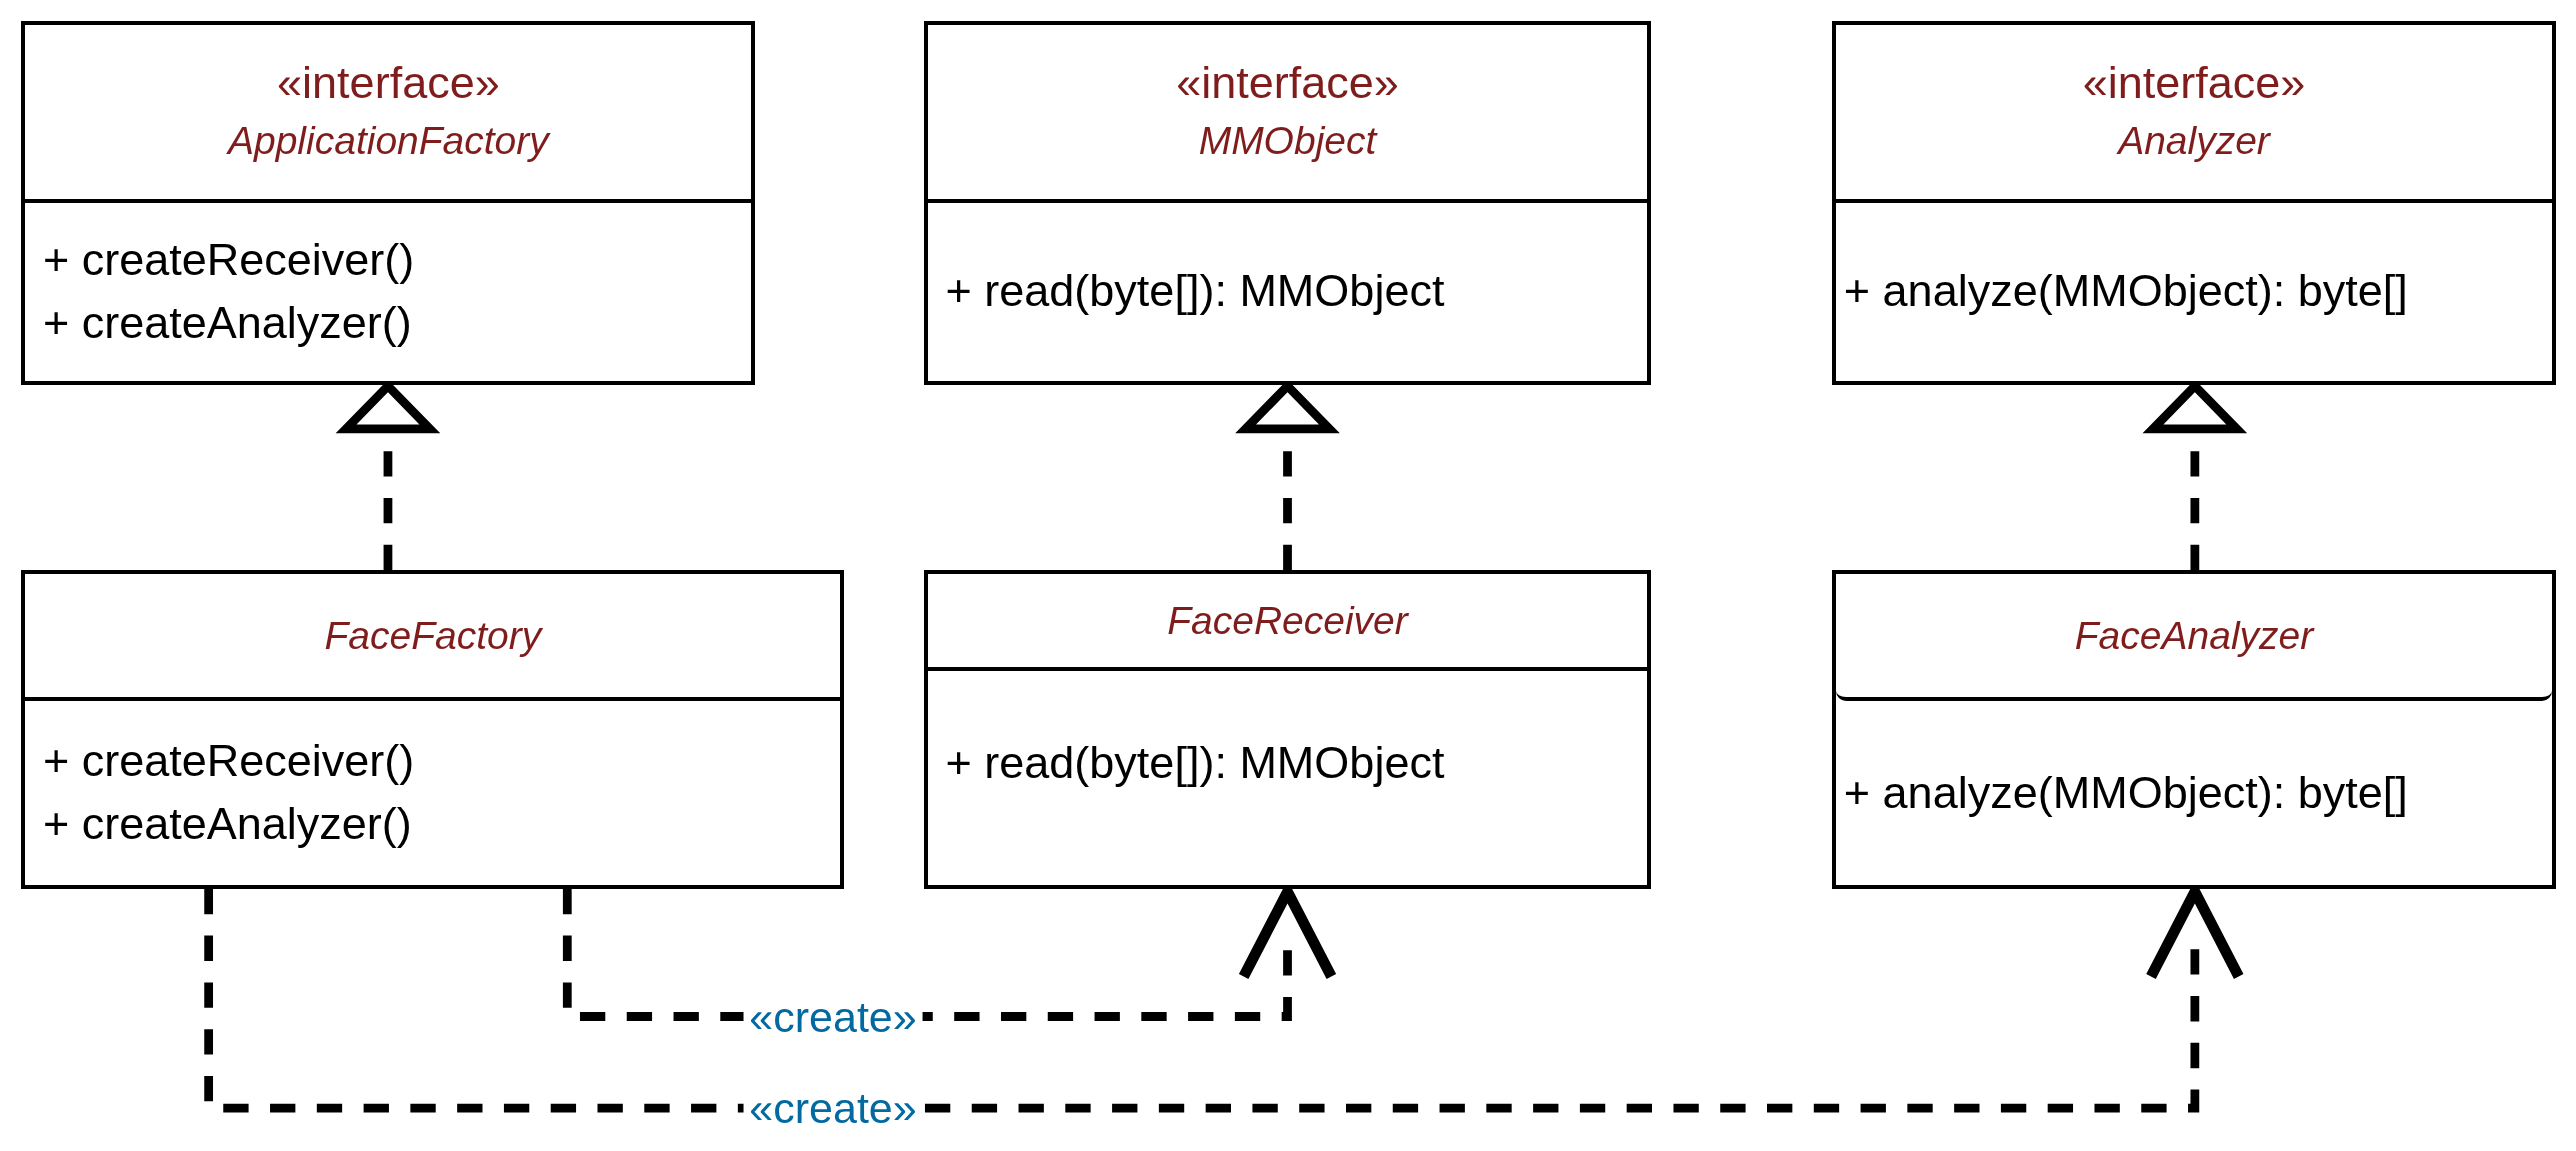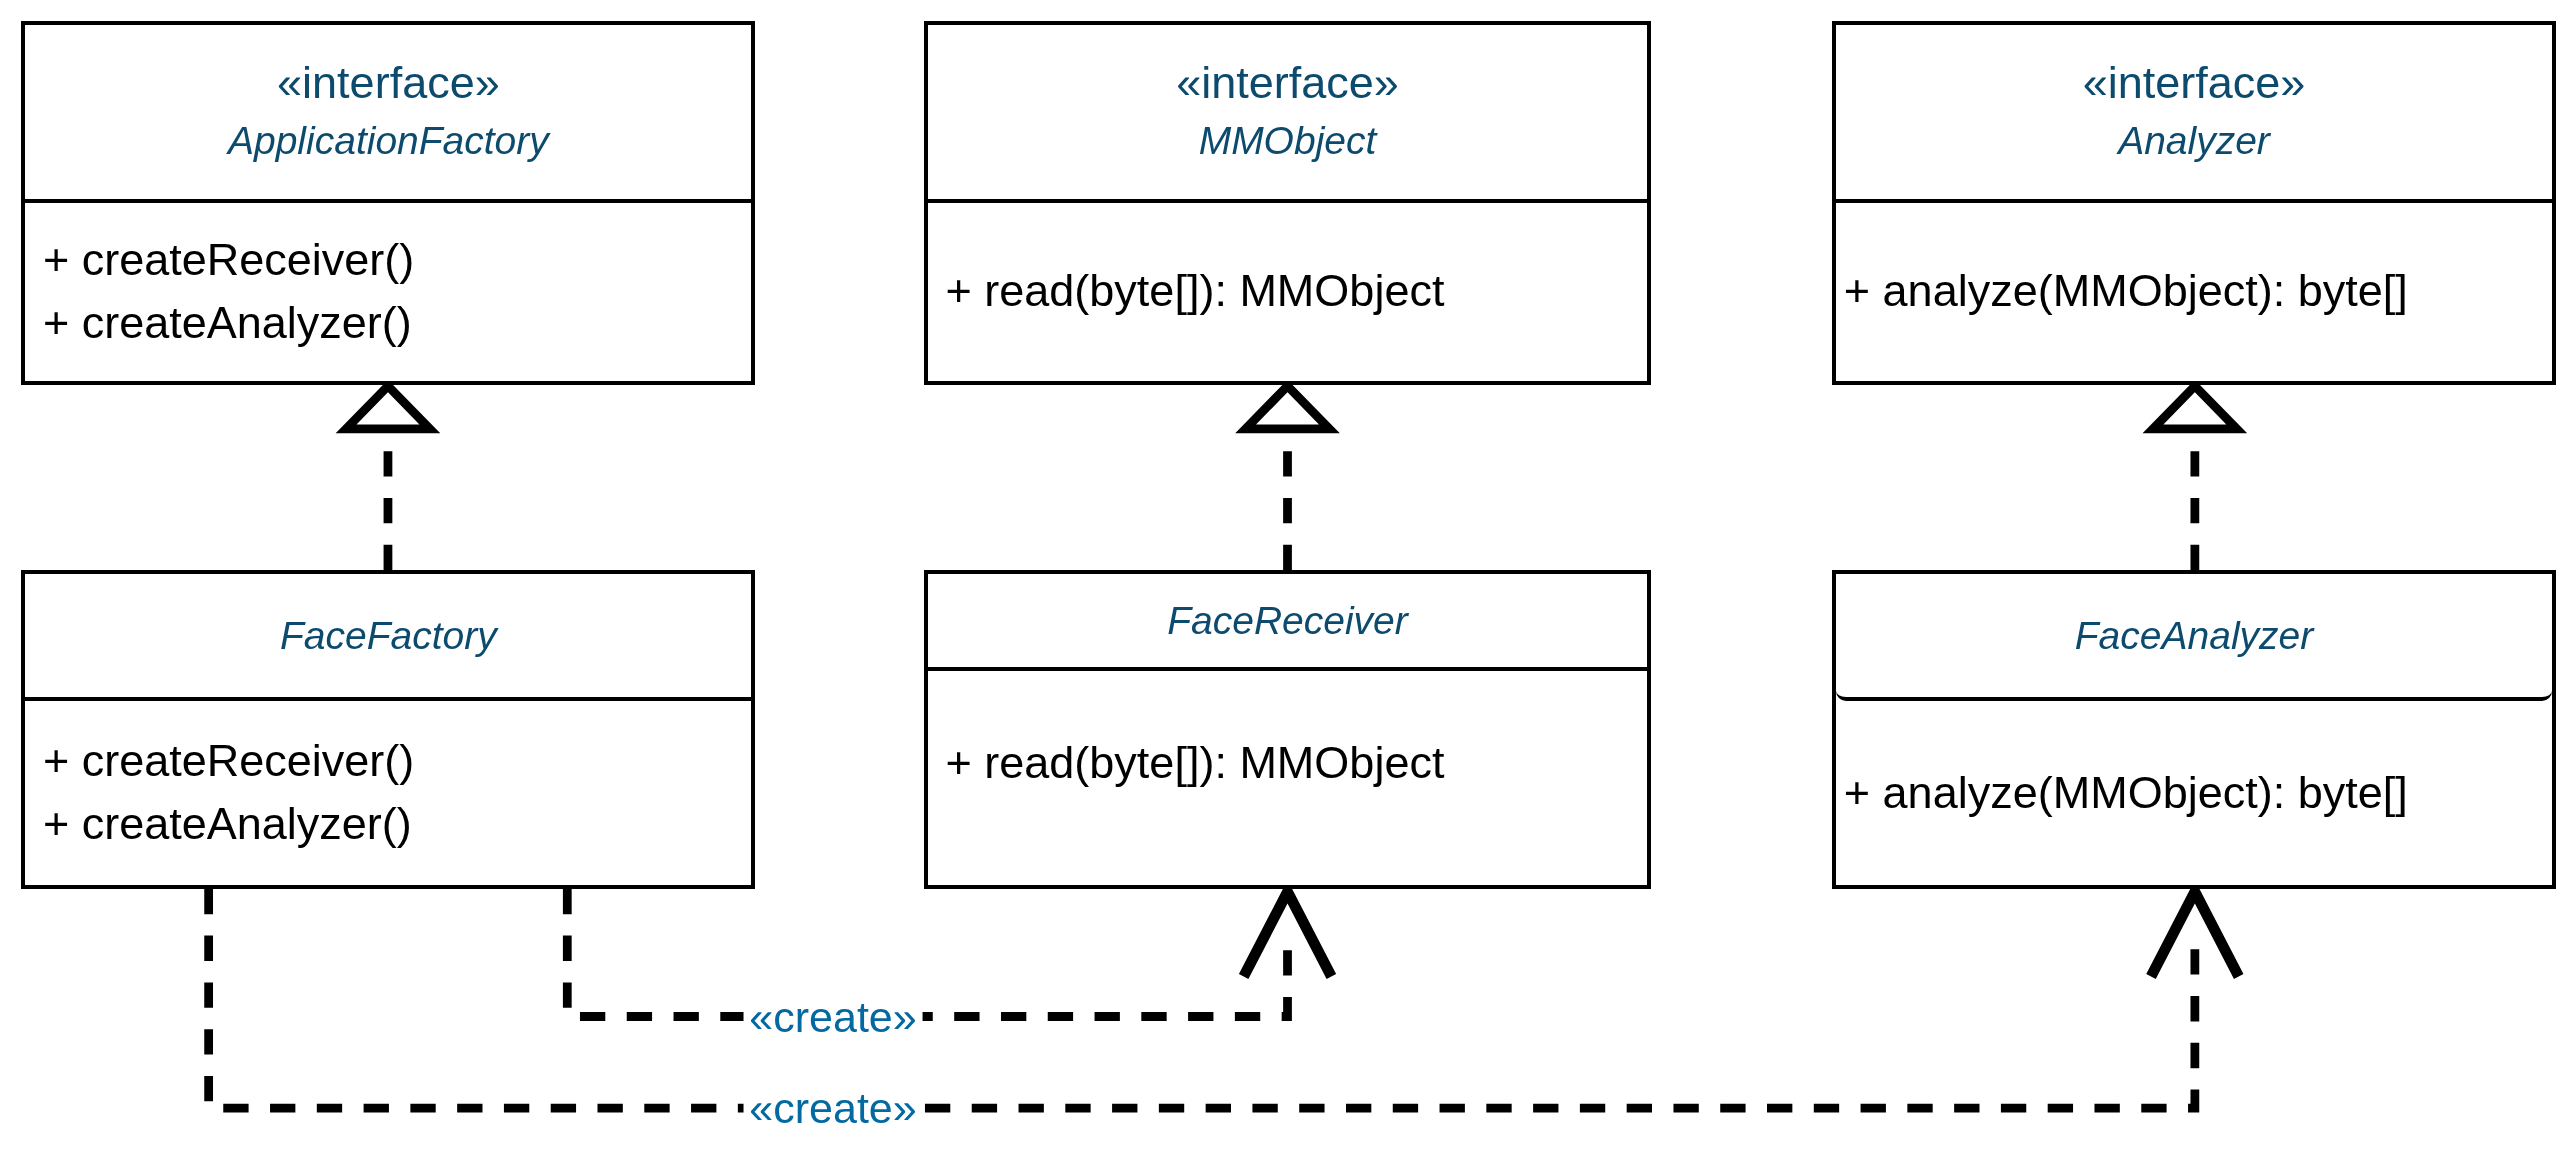--- a/index.html
+++ b/index.html
@@ -29,21 +29,21 @@
     background: #ffffff;
   }
   .uml-header {
     box-sizing: border-box;
     display: flex;
     flex-direction: column;
     align-items: center;
     justify-content: center;
     text-align: center;
     border-bottom: 4.9px solid #000000;
-    color: #0c4a6e;
+    color: #7f1d1d;
   }
   .uml-header.no-divider-pad {
     justify-content: center;
   }
   .uml-stereotype {
     font-size: 45px;
     line-height: 58px;
     white-space: nowrap;
   }
   .uml-classname {
@@ -135,21 +135,21 @@
   <div class="uml-class-box" style="left:1832px; top:21.4px; width:724px; height:364px;">
     <div class="uml-header" style="height:178px;">
       <div class="uml-stereotype">«interface»</div>
       <div class="uml-classname">Analyzer</div>
     </div>
     <div class="uml-compartment" style="height:175px; padding-left:7.8px;">
       <div class="uml-member">+ analyze(MMObject): byte[]</div>
     </div>
   </div>
 
-  <div class="uml-class-box" style="left:21.4px; top:570px; width:734px; height:319px;">
+  <div class="uml-class-box" style="left:21.4px; top:570px; width:823px; height:319px;">
     <div class="uml-header no-divider-pad" style="height:127px;">
       <div class="uml-classname">FaceFactory</div>
     </div>
     <div class="uml-compartment" style="height:182px;">
       <div class="uml-member">+ createReceiver()</div>
       <div class="uml-member">+ createAnalyzer()</div>
     </div>
   </div>
 
   <div class="uml-class-box" style="left:924px; top:570px; width:727px; height:319px;">

